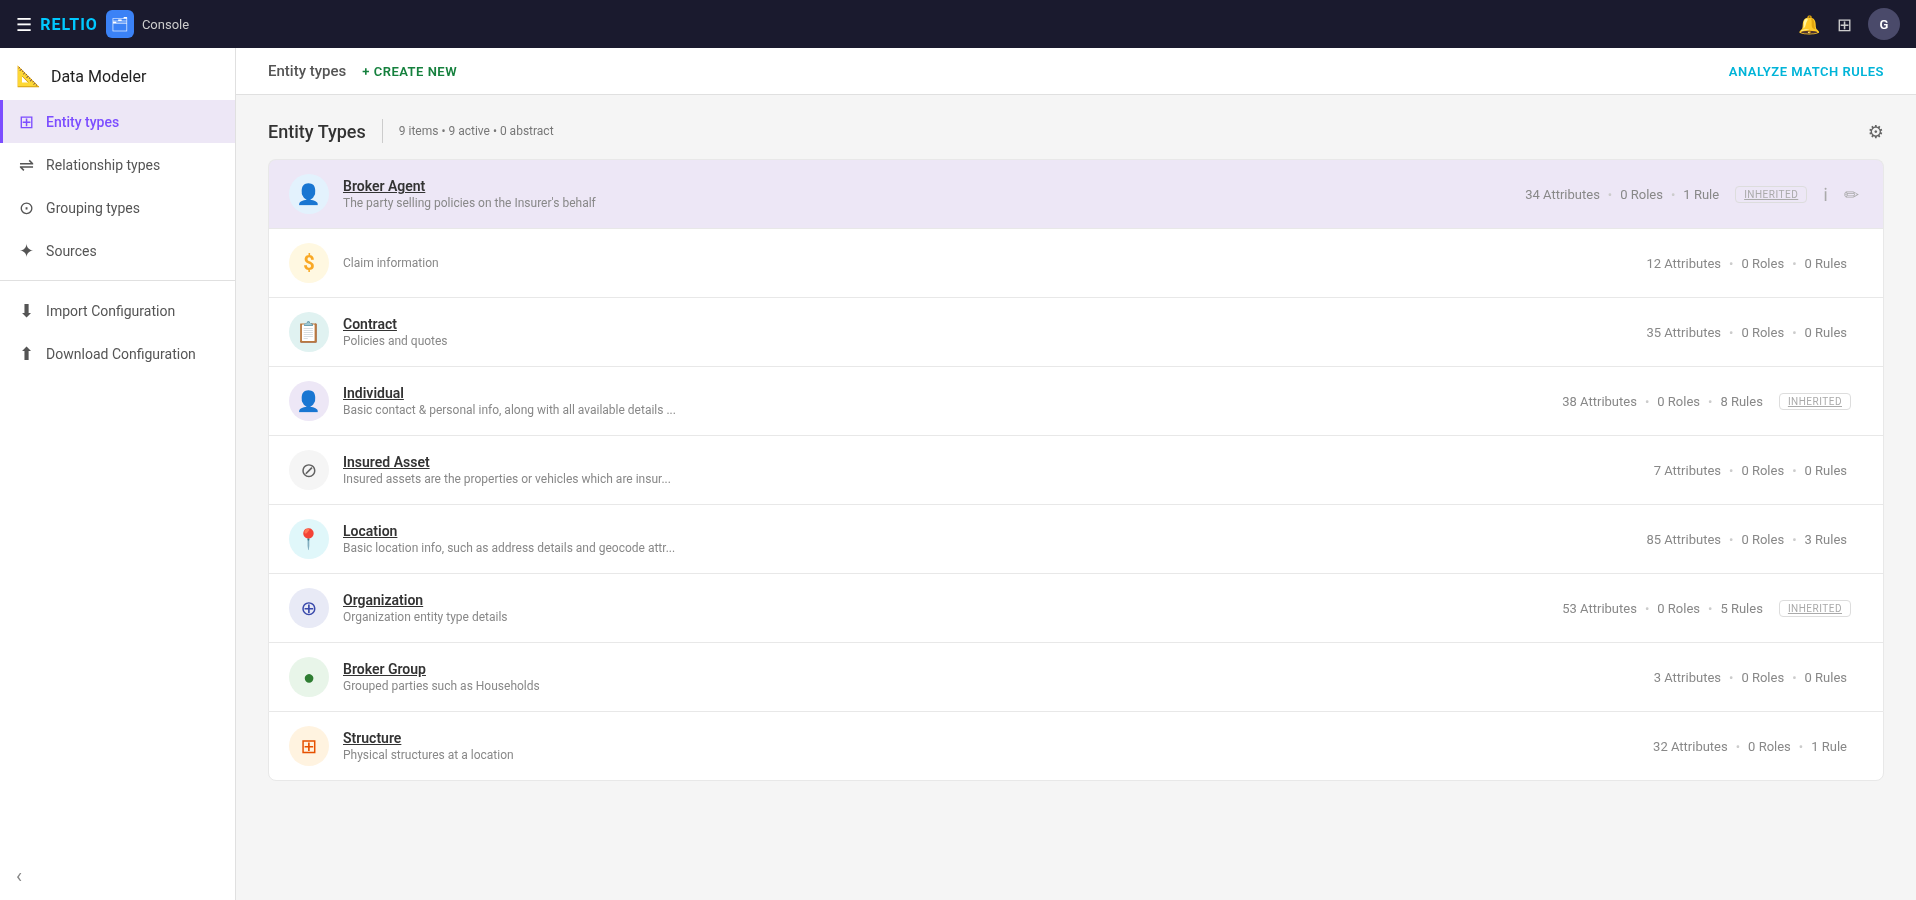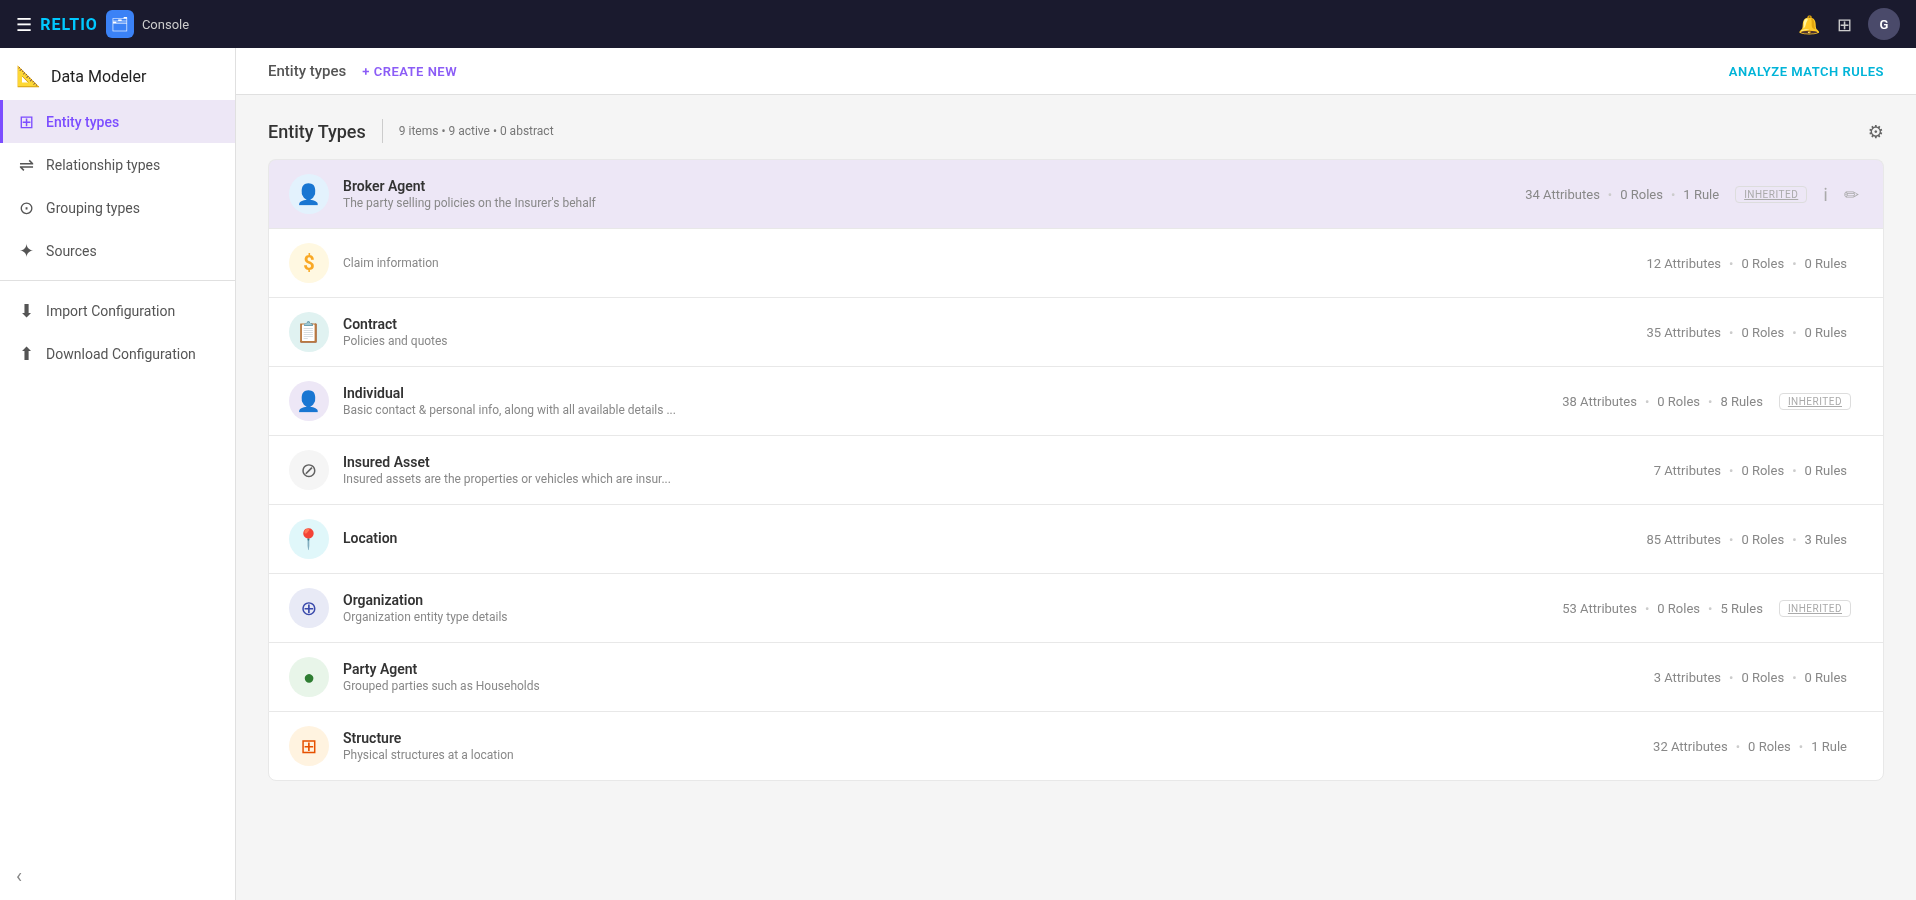--- a/index.html
+++ b/index.html
@@ -49,21 +49,21 @@
       flex: 1; padding-top: 48px; display: flex; flex-direction: column; overflow: hidden;
     }
     .page-header {
       display: flex; align-items: center; justify-content: space-between;
       padding: 14px 32px; background: #fff; border-bottom: 1px solid #e0e0e0;
     }
     .page-header-left { display: flex; align-items: center; gap: 16px; }
     .page-header-title { font-size: 15px; color: #555; font-weight: 500; }
     .create-new-btn {
       display: flex; align-items: center; gap: 6px;
-      color: #8b5cf6; font-size: 13px; font-weight: 600;
+      color: #15803d; font-size: 13px; font-weight: 600;
       cursor: pointer; text-transform: uppercase; letter-spacing: 0.5px;
     }
     .analyze-btn {
       color: #00b4d8; font-size: 13px; font-weight: 600;
       cursor: pointer; text-transform: uppercase; letter-spacing: 0.5px;
     }
 
     
     .content { flex: 1; overflow-y: auto; padding: 24px 32px; }
     .section-header {
@@ -86,21 +86,21 @@
     .entity-row:last-child { border-radius: 0 0 8px 8px; border-bottom: 1px solid #e8e8e8; }
     .entity-row:only-child { border-radius: 8px; }
     .entity-row.highlighted { background: #ede7f6; }
 
     .entity-icon {
       width: 40px; height: 40px; border-radius: 50%; display: flex;
       align-items: center; justify-content: center; font-size: 20px;
       flex-shrink: 0; margin-right: 14px;
     }
     .entity-info { flex: 1; min-width: 0; }
-    .entity-name { font-size: 14px; font-weight: 600; color: #333; margin-bottom: 2px; }
+    .entity-name { font-size: 14px; font-weight: 600; color: #333; margin-bottom: 2px; text-decoration: underline; }
     .entity-desc { font-size: 12px; color: #888; white-space: nowrap; overflow: hidden; text-overflow: ellipsis; }
     .entity-stats {
       display: flex; align-items: center; gap: 8px;
       font-size: 13px; color: #888; margin-right: 16px; white-space: nowrap;
     }
     .entity-stats .dot { color: #ccc; }
     .entity-badge {
       font-size: 10px; color: #aaa; border: 1px solid #ddd;
       padding: 2px 8px; border-radius: 4px; margin-right: 12px;
       text-transform: uppercase; letter-spacing: 0.5px; text-decoration: underline;
@@ -273,20 +273,21 @@
       <span>0 Rules</span>
     </div>
 
   </div>
         <div class="entity-row">
     <div class="entity-icon" style="background:#e0f7fa; color:#00838f; font-weight:400;">
       📍
     </div>
     <div class="entity-info">
       <div class="entity-name">Location</div>
+      <div class="entity-desc">Basic location info, such as address details and geocode attr...</div>
     </div>
     <div class="entity-stats">
       <span>85 Attributes</span>
       <span class="dot">•</span>
       <span>0 Roles</span>
       <span class="dot">•</span>
       <span>3 Rules</span>
     </div>
 
   </div>
@@ -306,21 +307,21 @@
       <span>5 Rules</span>
     </div>
     <span class="entity-badge">INHERITED</span>
 
   </div>
         <div class="entity-row">
     <div class="entity-icon" style="background:#e8f5e9; color:#2e7d32; font-weight:400;">
       ●
     </div>
     <div class="entity-info">
-      <div class="entity-name">Party Agent</div>
+      <div class="entity-name">Broker Group</div>
       <div class="entity-desc">Grouped parties such as Households</div>
     </div>
     <div class="entity-stats">
       <span>3 Attributes</span>
       <span class="dot">•</span>
       <span>0 Roles</span>
       <span class="dot">•</span>
       <span>0 Rules</span>
     </div>
 

